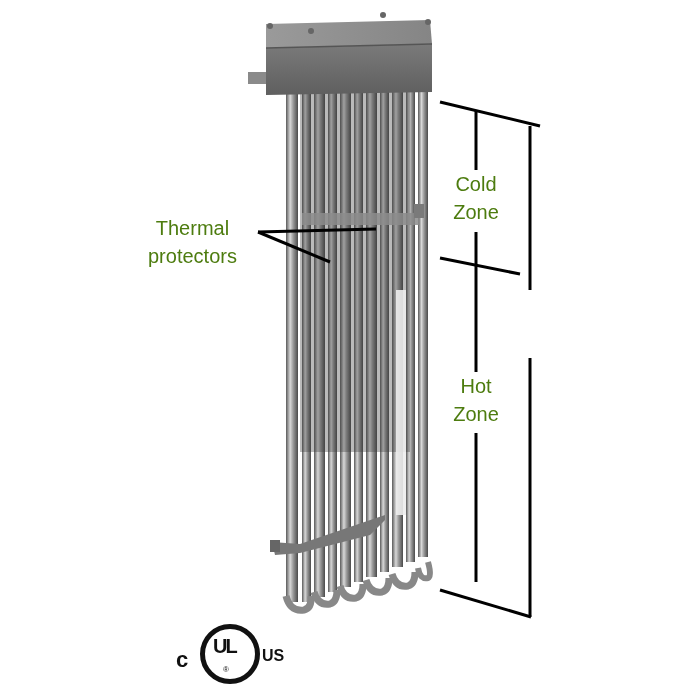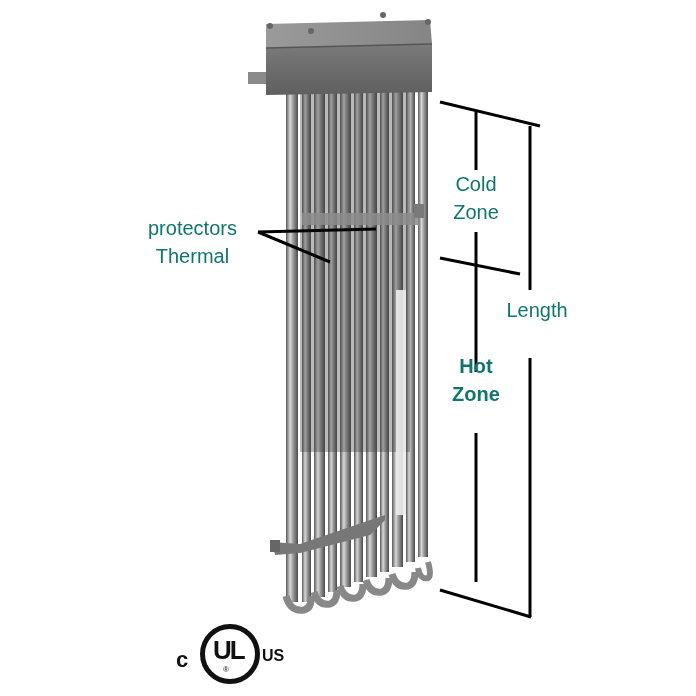--- a/index.html
+++ b/index.html
@@ -1,18 +1,18 @@
 <!DOCTYPE html>
 <html><head>
 <meta charset="utf-8">
 <style>
   html, body { margin: 0; padding: 0; background: #ffffff; }
   #root { position: relative; width: 696px; height: 696px; overflow: hidden; background: #ffffff; }
   svg.art { position: absolute; left: 0; top: 0; }
-  .lbl { position: absolute; font-family: "Liberation Sans", sans-serif; font-size: 20px; line-height: 28px; color: #0f766e; text-align: center; white-space: nowrap; }
+  .lbl { position: absolute; font-family: "Liberation Sans", sans-serif; font-size: 20px; line-height: 28px; color: #4d7c0f; text-align: center; white-space: nowrap; }
   .ul-txt { position: absolute; font-family: "Liberation Sans", sans-serif; font-weight: bold; color: #111; }
 </style>
 </head>
 <body>
 
 <div id="root">
   <svg class="art" width="696" height="696" viewBox="0 0 696 696">
     <defs>
       <linearGradient id="tubeG" x1="0" x2="1" y1="0" y2="0">
         <stop offset="0" stop-color="#5a5a5a"></stop>
@@ -88,39 +88,38 @@
       <line x1="476" y1="110" x2="476" y2="170"></line>
       <line x1="476" y1="232" x2="476" y2="372"></line>
       <line x1="476" y1="433" x2="476" y2="582"></line>
 
       <line x1="530" y1="126" x2="530" y2="290"></line>
       <line x1="530" y1="358" x2="530" y2="617"></line>
     </g>
   </svg>
 
   <div class="lbl" style="left:148px; top:214px;">
+    <div>Thermal</div>
     <div>protectors</div>
-    <div>Thermal</div>
   </div>
 
   <div class="lbl" style="left:444px; top:170px; width:64px;">
     <div>Cold</div>
     <div>Zone</div>
   </div>
 
-  <div class="lbl" style="left:444px; top:352px; width:64px;font-weight:bold;">
+  <div class="lbl" style="left:444px; top:372px; width:64px;">
     <div>Hot</div>
     <div>Zone</div>
   </div>
 
   <div class="lbl" style="left:496px; top:296px; width:82px;">
-    <div>Length</div>
   </div>
 
   <div style="position:absolute; left:170px; top:618px; width:130px; height:72px;">
     <span class="ul-txt" style="left:6px; top:29px; font-size:22px;">c</span>
     <div style="position:absolute; left:30px; top:6px; width:50px; height:50px; border:5px solid #111; border-radius:50%;">
-      <span class="ul-txt" style="left:8px; top:6px; font-size:26px; letter-spacing:-2px;">UL</span>
+      <span class="ul-txt" style="left:8px; top:6px; font-size:20px; letter-spacing:-2px;">UL</span>
       <span class="ul-txt" style="left:18px; top:36px; font-size:8px; font-weight:normal;">®</span>
     </div>
     <span class="ul-txt" style="left:92px; top:29px; font-size:16px;">US</span>
   </div>
 </div>
 
 </body></html>

